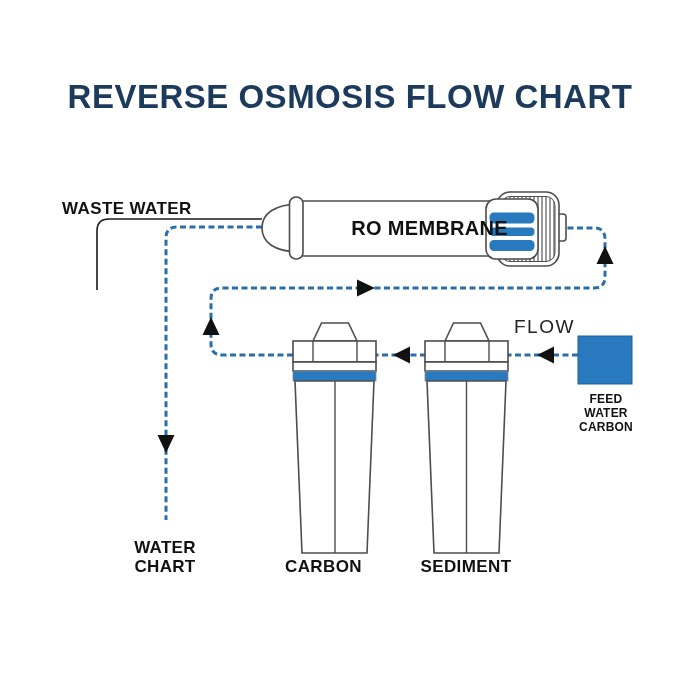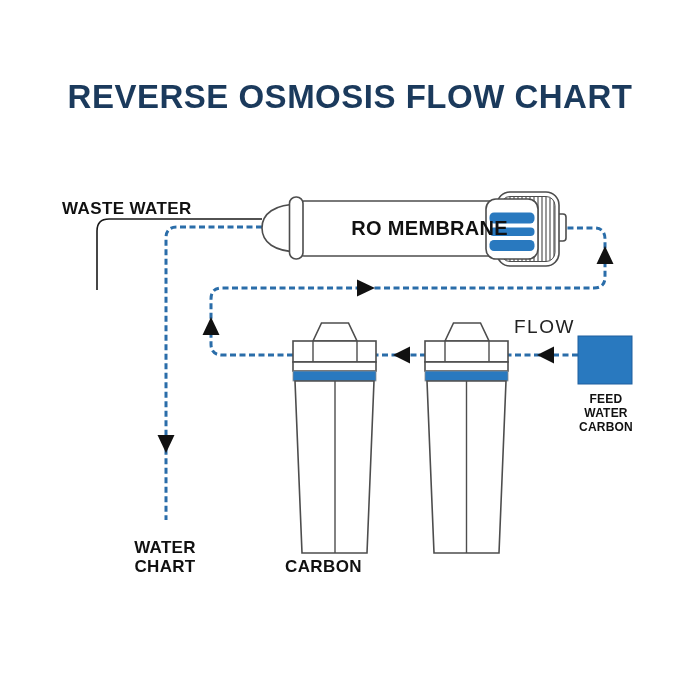--- a/index.html
+++ b/index.html
@@ -100,18 +100,19 @@
 
   <div class="lbl waste">WASTE WATER</div>
   <div class="lbl ro">RO MEMBRANE</div>
   <div class="lbl flow">FLOW</div>
   <div class="lbl feed">
     <div>FEED</div>
     <div>WATER</div>
     <div>CARBON</div>
   </div>
   <div class="lbl carbon">CARBON</div>
+  <div class="lbl sediment">SEDIMENT</div>
   <div class="lbl filtered">
     <div>WATER</div>
     <div>CHART</div>
   </div>
 
 </div>
 
 </body></html>

